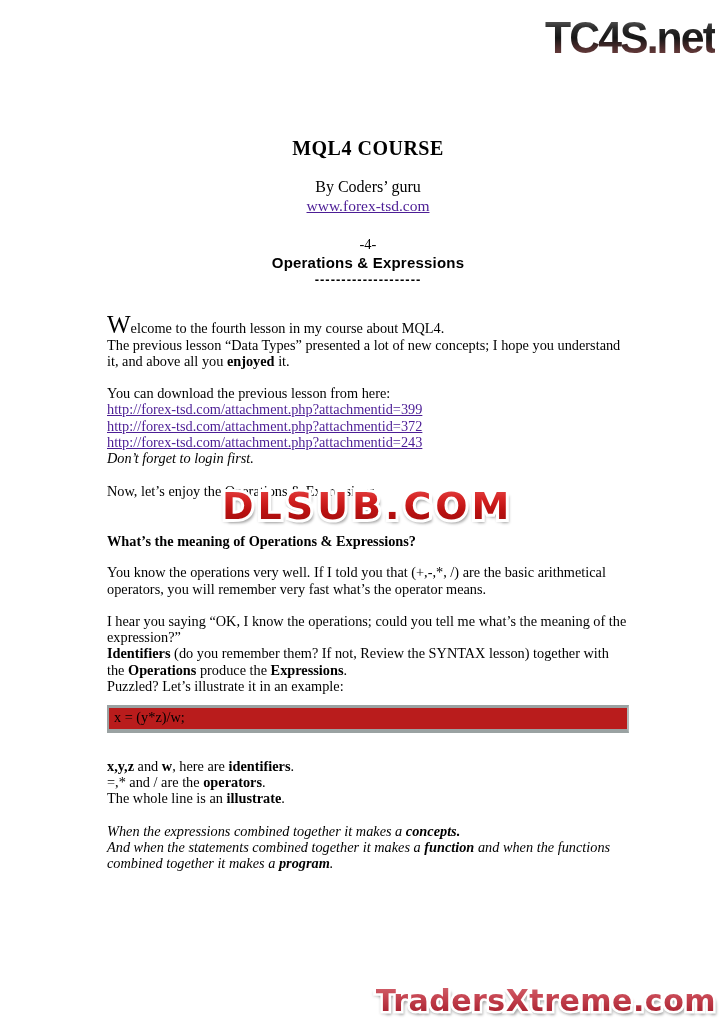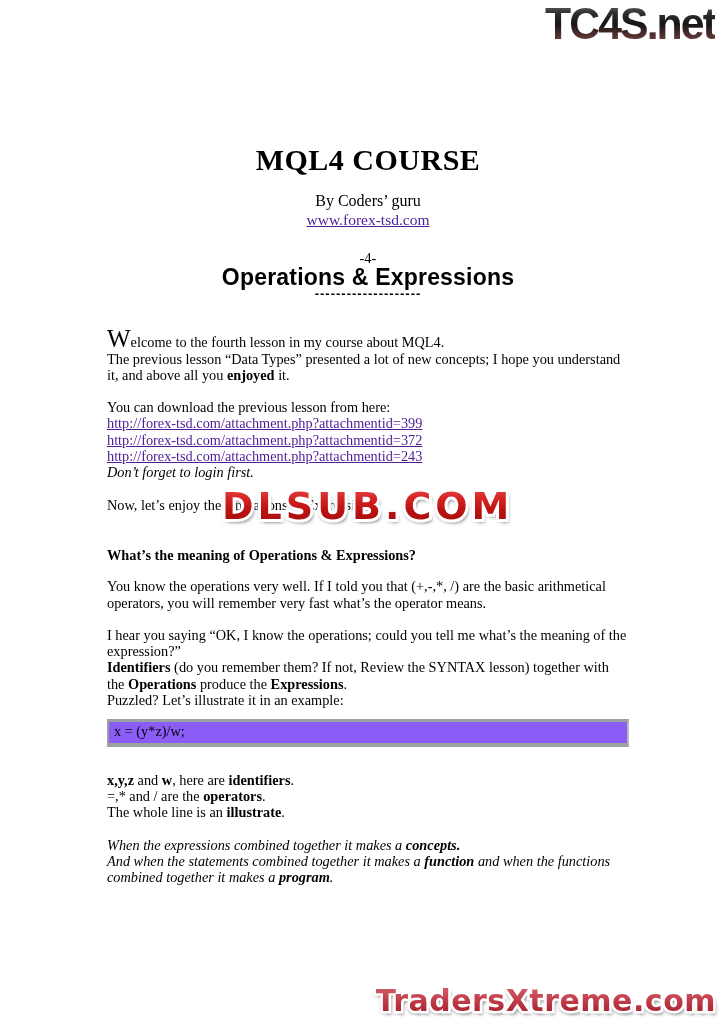--- a/index.html
+++ b/index.html
@@ -10,21 +10,21 @@
     height: 1024px;
     background: #ffffff;
     overflow: hidden;
     font-family: "Liberation Serif", serif;
     color: #000000;
   }
 
   
   .logo {
     position: absolute;
-    top: 0px;
+    top: 14px;
     right: 9px;
   }
   .logo-text {
     display: inline-block;
     font-family: "Liberation Sans", sans-serif;
     font-weight: bold;
     font-size: 45px;
     line-height: 48px;
     letter-spacing: -2px;
     transform: scaleX(0.95);
@@ -38,37 +38,37 @@
   
   .content {
     position: absolute;
     left: 107px;
     top: 128px;
     width: 522px;
     font-size: 14.3px;
     line-height: 16.3px;
   }
   .doc-title {
-    margin: 16px;
+    margin: 4px;
     text-align: center;
-    font-size: 30px;
+    font-size: 20px;
     line-height: 32px;
     font-weight: bold;
     letter-spacing: 0.5px;
   }
   .byline { text-align: center; font-size: 16px; line-height: 18px; margin-top: 14px; }
   .site-line { text-align: center; font-size: 15.5px; line-height: 18px; margin-top: 1px; }
   a.link { color: #4c1d95; text-decoration: underline; cursor: pointer; }
   .lesson-no { text-align: center; font-size: 14.5px; margin-top: 21px; }
   .lesson-title {
     margin: 1px 0 0;
     text-align: center;
     font-family: "Liberation Sans", sans-serif;
     font-weight: bold;
-    font-size: 23px;
+    font-size: 15px;
     line-height: 20px;
     letter-spacing: 0.2px;
   }
   .divider {
     text-align: center;
     font-family: "Liberation Sans", sans-serif;
     font-weight: bold;
     font-size: 13px;
     line-height: 14px;
     letter-spacing: 1px;
@@ -83,21 +83,21 @@
   }
   .now-para { margin-bottom: 12px; }
   .hear-para { margin-bottom: 0; }
 
   .code-box {
     margin: 11px 0 25px;
     border-top: 3px solid #9aa2a2;
     border-left: 2px solid #9aa2a2;
     border-right: 2px solid #b2baba;
     border-bottom: 4px solid #9aa2a2;
-    background: #8b5cf6;
+    background: #b91c1c;
     padding: 1px 5px 3px;
   }
 
   
   .wm {
     position: absolute;
     white-space: nowrap;
     font-family: "DejaVu Sans", sans-serif;
     font-weight: bold;
   }

